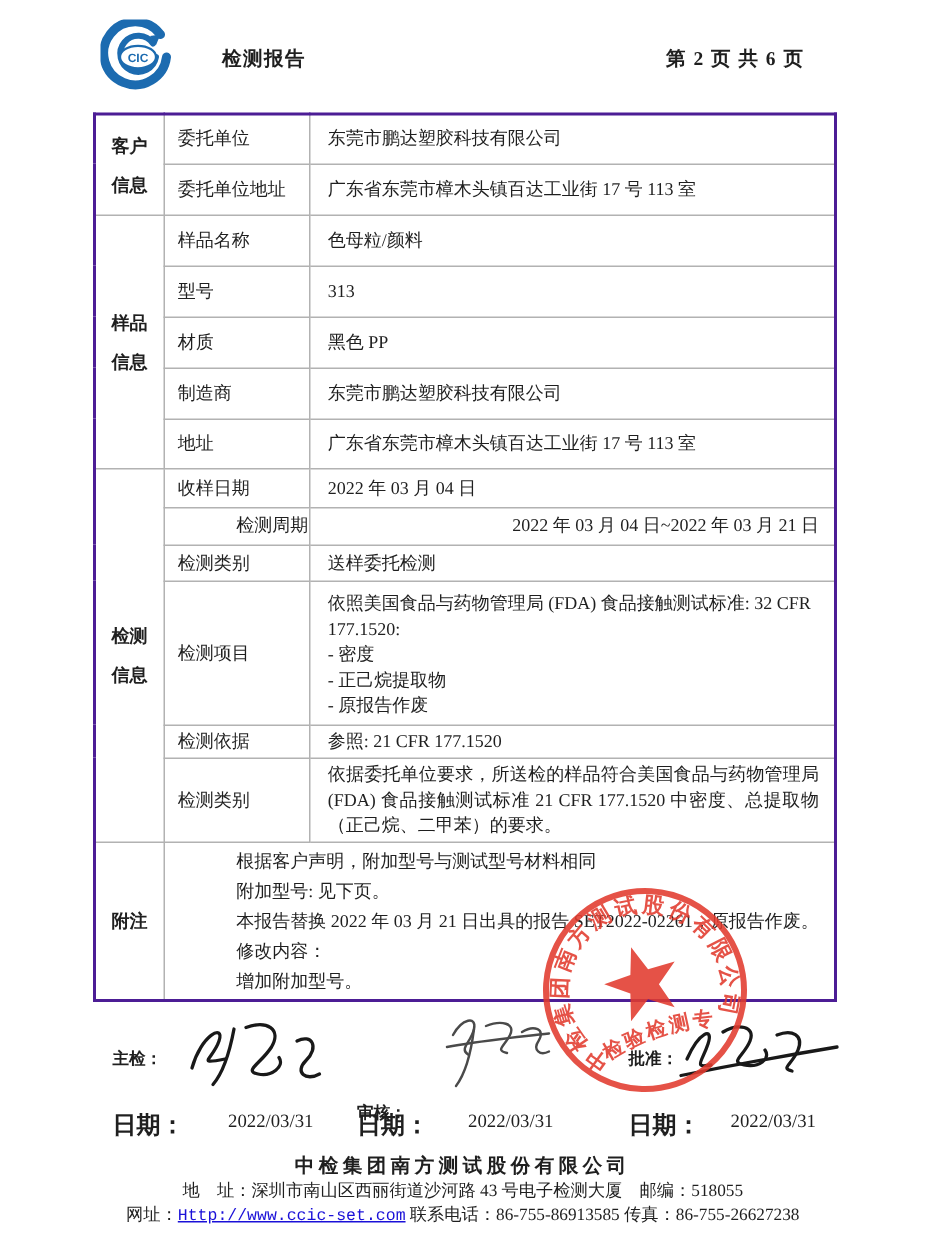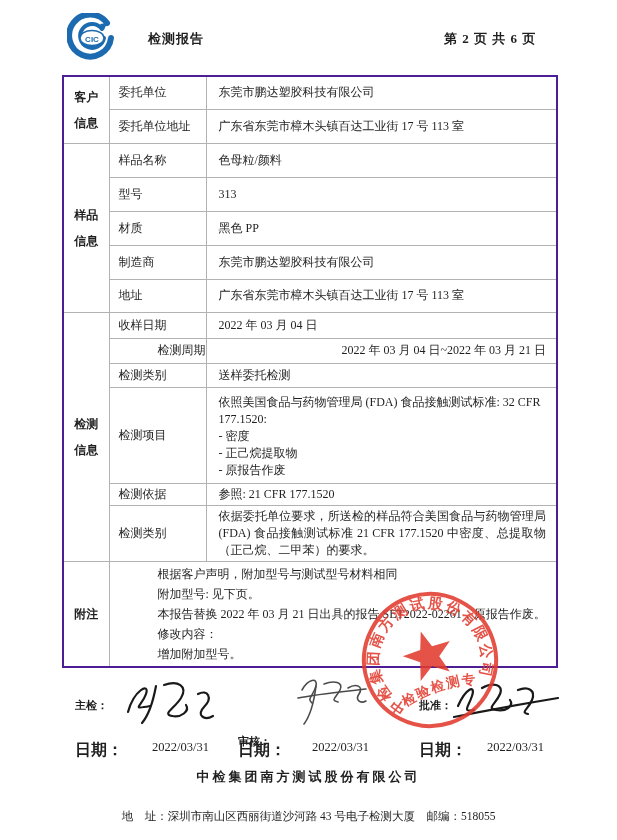--- a/index.html
+++ b/index.html
@@ -31,21 +31,21 @@
 
   
   .sig-label { position: absolute; font-size: 11px; font-weight: bold; }
   .date-label { position: absolute; font-size: 16px; font-weight: bold; }
   .date-val { position: absolute; font-size: 12.5px; }
   .sig { position: absolute; }
 
   
   .footer { position: absolute; left: 0; top: 768px; width: 617px; text-align: center; }
   .foot-company { font-size: 13px; font-weight: bold; letter-spacing: 3px; line-height: 18px; }
-  .foot-line { font-size: 11.5px; line-height: 16px; margin-top: 22px; }
+  .foot-line { font-size: 11.5px; line-height: 16px; }
   .foot-link { color: #1a10d8; text-decoration: underline; font-family: "Liberation Mono", "DejaVu Sans Mono", monospace; font-size: 11px; }
 </style>
 </head>
 <body>
 
 <div class="hdr">
   <svg class="logo" viewBox="0 0 50 50">
     <path d="M 40,10 A 21 21 0 1 0 44,25" fill="none" stroke="#1c6bb0" stroke-width="6" stroke-linecap="round"></path>
     <path d="M 40,10 l -7,1 4,6 z" fill="#1c6bb0"></path>
     <path d="M 35,16 A 12 12 0 1 0 37,25" fill="none" stroke="#1c6bb0" stroke-width="4" stroke-linecap="round"></path>
@@ -186,13 +186,14 @@
     <path id="stamp-bottom-path" d="M 34,114 Q 76,102 118,114" fill="none"></path>
     <text font-size="13.5" font-weight="bold" fill="#e23b2e">
       <textPath href="#stamp-bottom-path" startOffset="4" textLength="106" lengthAdjust="spacing">检验检测专用章</textPath>
     </text>
   </g>
 </svg>
 
 <div class="footer">
   <div class="foot-company">中检集团南方测试股份有限公司</div>
   <div class="foot-line"><span>地　址：</span><span>深圳市南山区西丽街道沙河路 43 号电子检测大厦</span><span>　邮编：</span><span>518055</span></div>
+  <div class="foot-line"><span>网址：</span><a class="foot-link" href="#">Http://www.ccic-set.com</a><span> 联系电话：</span><span>86-755-86913585</span><span> 传真：</span><span>86-755-26627238</span></div>
 </div>
 
 </body></html>

